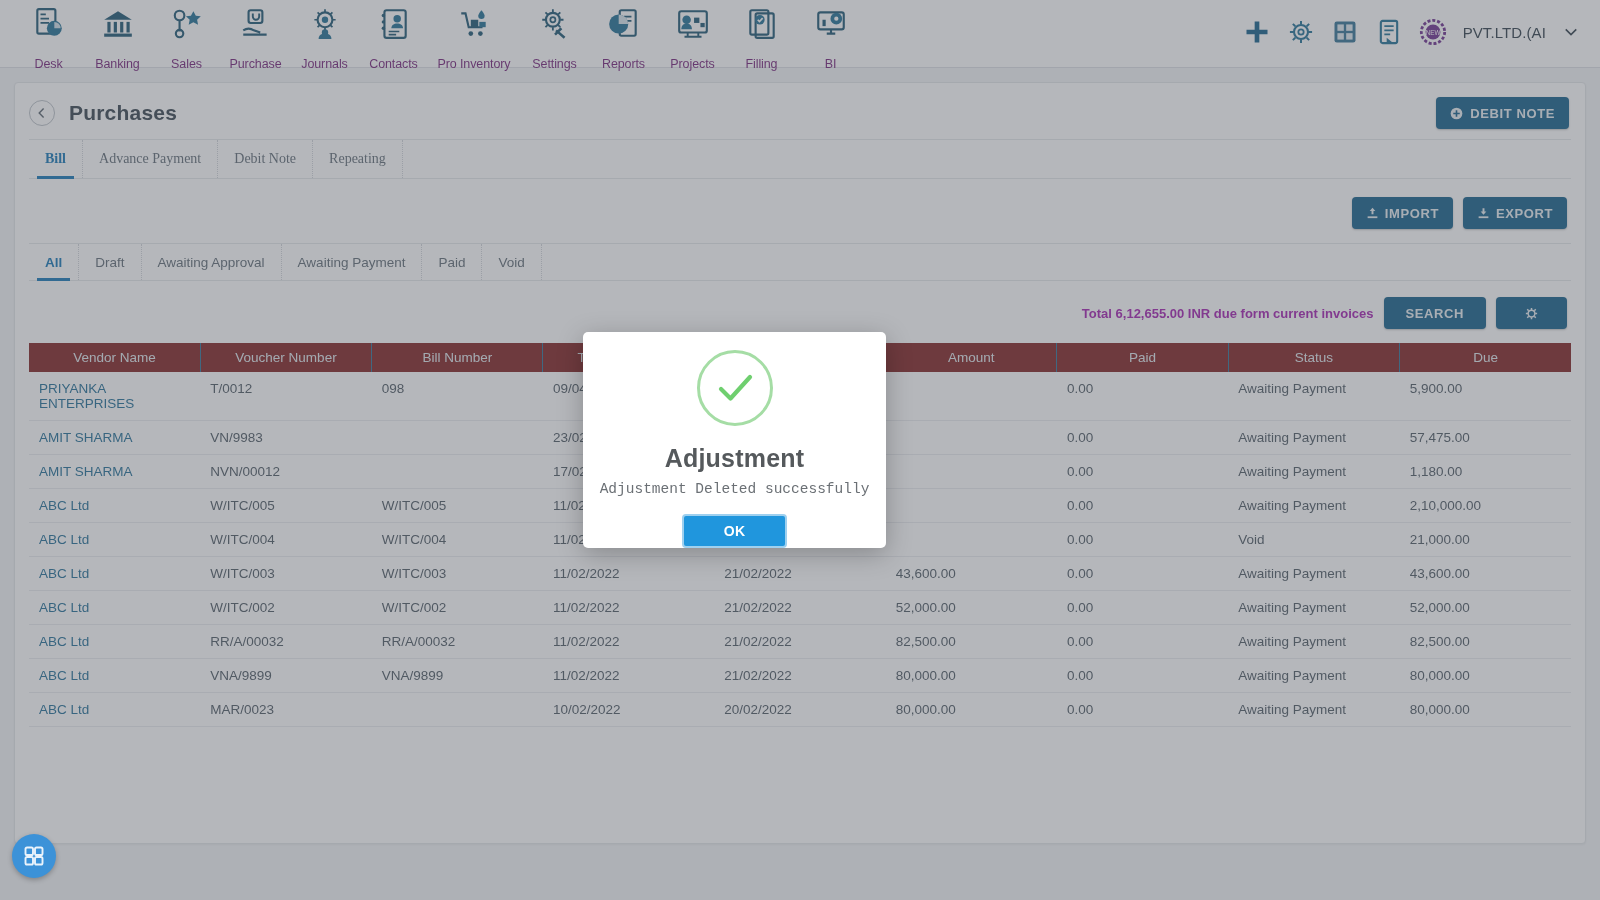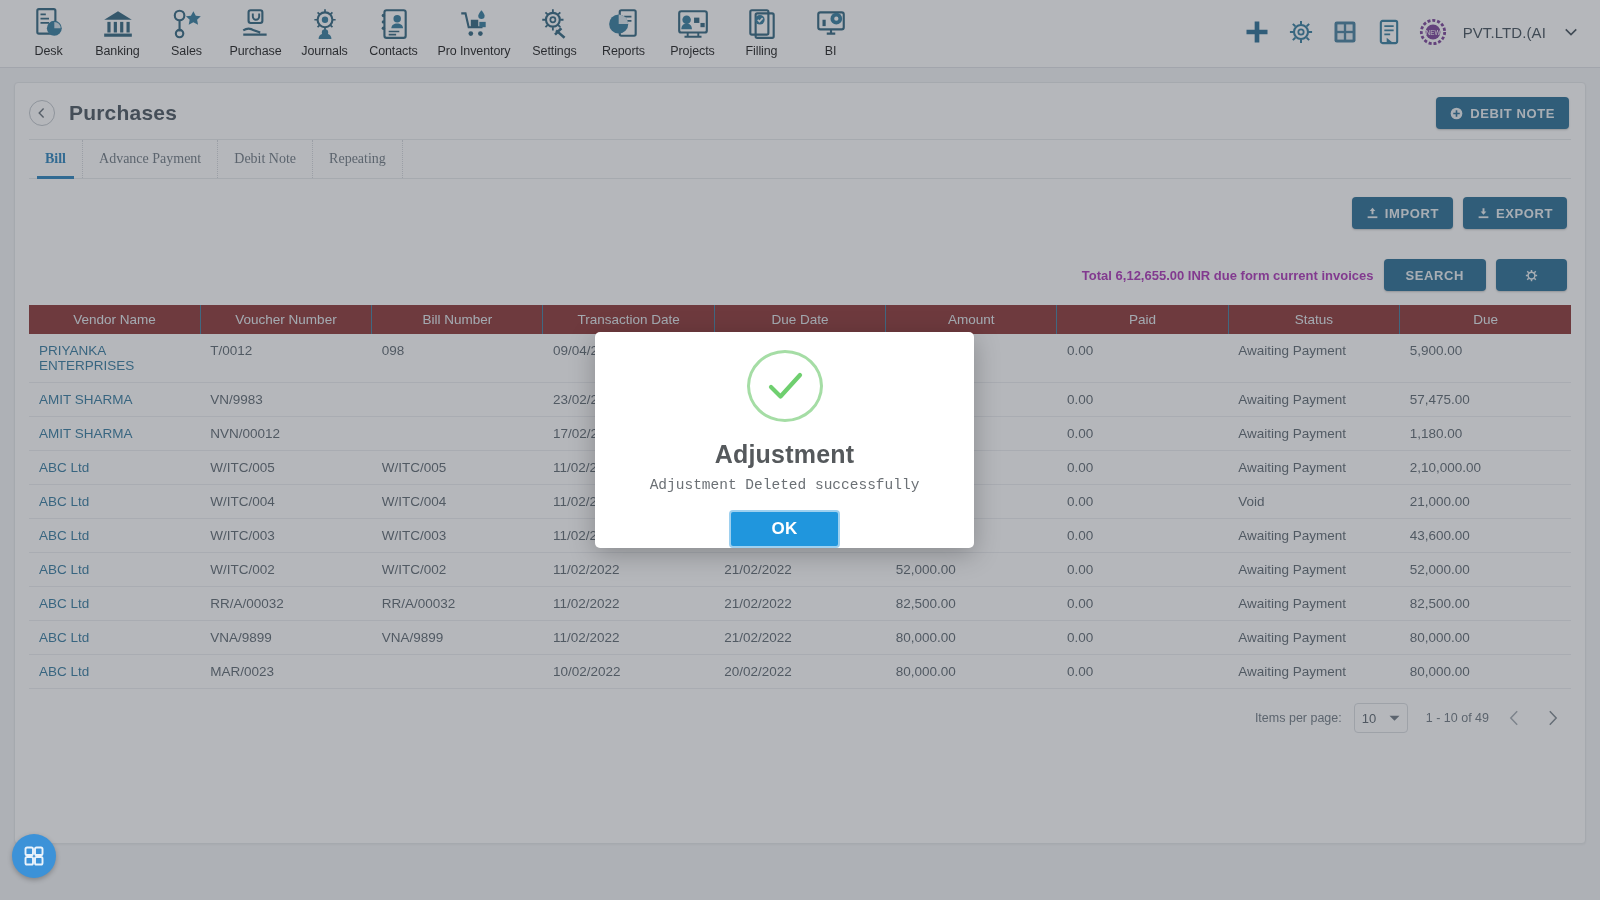--- a/index.html
+++ b/index.html
@@ -34,23 +34,23 @@
   .nav-items { display: flex; align-items: flex-start; gap: 0px; }
   .nav-item {
     width: 69px;
     display: flex; flex-direction: column; align-items: center;
     padding-top: 3px;
     cursor: pointer;
   }
   .nav-item.wide { width: 92px; }
   .nav-icon { width: 34px; height: 34px; display:block; }
   .nav-label {
-    margin-top: 3px;
+    margin-top: 16px;
     font-size: 12.5px;
-    color: #000000;
+    color: #701a75;
     white-space: nowrap;
     letter-spacing: -0.1px;
   }
   .topbar-right {
     margin-left: auto;
     display: flex; align-items: center; gap: 16px;
     padding-right: 6px; height: 56px;
   }
   .tb-icon { width: 28px; height: 28px; display:block; cursor:pointer; }
   .company-name {
@@ -203,22 +203,22 @@
     position: absolute; left: 12px; bottom: 22px;
     width: 44px; height: 44px; border-radius: 50%;
     background: #3c92d8; display:flex; align-items:center; justify-content:center;
     cursor: pointer; z-index: 600;
     box-shadow: 0 2px 5px rgba(0,0,0,0.25);
   }
 
   
   .modal {
     position: absolute;
-    left: 595px; top: 332px;
-    width: 379px; height: 216px;
+    left: 583px; top: 332px;
+    width: 303px; height: 216px;
     background: #ffffff;
     border-radius: 5px;
     z-index: 700;
     box-shadow: 0 6px 26px rgba(0,0,0,0.25);
     display: flex; flex-direction: column; align-items: center;
     padding-top: 18px;
   }
   .check-circle {
     width: 76px; height: 76px; border-radius: 50%;
     border: 3px solid #a5dda5;
@@ -230,21 +230,21 @@
     letter-spacing: 0.2px;
   }
   .modal-text {
     margin-top: 8px; font-size: 14.5px; color: #6b7075; font-family: Liberation Mono, monospace;
   }
   .modal-ok {
     margin-top: 17px;
     background: #2096dd; color: #ffffff;
     border: 2px solid #9ed0ef;
     border-radius: 4px;
-    font-size: 17px; font-weight: bold;
+    font-size: 14px; font-weight: bold;
     padding: 7px 40px; cursor: pointer;
     letter-spacing: 0.3px;
   }
 </style>
 </head>
 <body>
 
 <div id="app">
 
   <div class="topbar">
@@ -461,20 +461,40 @@
         </button>
         <button class="btn">
           <svg width="13" height="13" viewBox="0 0 16 16">
             <path d="M8 9.5L4.5 5.5h2.3V1.5h2.4v4h2.3z" fill="#e8eef2"></path>
             <rect x="2" y="11.5" width="12" height="2.2" fill="#e8eef2"></rect>
           </svg>
           <span>EXPORT</span>
         </button>
       </div>
 
+      <div class="filters-row">
+        <div class="tab active">
+          <span>All</span>
+        </div>
+        <div class="tab">
+          <span>Draft</span>
+        </div>
+        <div class="tab">
+          <span>Awaiting Approval</span>
+        </div>
+        <div class="tab">
+          <span>Awaiting Payment</span>
+        </div>
+        <div class="tab">
+          <span>Paid</span>
+        </div>
+        <div class="tab">
+          <span>Void</span>
+        </div>
+      </div>
 
       <div class="search-row">
         <span class="total-text">Total 6,12,655.00 INR due form current invoices</span>
         <button class="btn" style="padding:0 22px;">
           <span>SEARCH</span>
         </button>
         <button class="btn" style="padding:0 28px;">
           <svg width="15" height="15" viewBox="0 0 24 24">
             <circle cx="12" cy="12" r="5.4" fill="none" stroke="#e8eef2" stroke-width="2.4"></circle>
             <circle cx="12" cy="12" r="1.9" fill="#0d5b87"></circle>
@@ -606,40 +626,20 @@
                 <td class="col-ddate">20/02/2022</td>
                 <td class="col-amount">80,000.00</td>
                 <td class="col-paid">0.00</td>
                 <td class="col-status">Awaiting Payment</td>
                 <td class="col-due">80,000.00</td>
               </tr>
             </tbody>
         </table>
       </div>
 
-      <div class="paginator">
-        <span class="ipp-label">Items per page:</span>
-        <div class="ipp-select">
-          <span>10</span>
-          <svg width="11" height="7" viewBox="0 0 11 7">
-            <path d="M0.5 0.8L5.5 5.8 10.5 0.8z" fill="#5d6973"></path>
-          </svg>
-        </div>
-        <span class="range-text">1 - 10 of 49</span>
-        <div class="pg-arrow">
-          <svg width="11" height="16" viewBox="0 0 11 16">
-            <path d="M8.2 1.2L1.8 8l6.4 6.8" fill="none" stroke="#9aa2aa" stroke-width="1.5"></path>
-          </svg>
-        </div>
-        <div class="pg-arrow">
-          <svg width="11" height="16" viewBox="0 0 11 16">
-            <path d="M2.8 1.2L9.2 8l-6.4 6.8" fill="none" stroke="#6f7a83" stroke-width="1.5"></path>
-          </svg>
-        </div>
-      </div>
 
     </div>
   </div>
 
   <div class="dim-layer"></div>
 
   <div class="fab">
     <svg width="24" height="24" viewBox="0 0 24 24">
       <rect x="3.5" y="3.5" width="7.5" height="7.5" rx="1.6" fill="none" stroke="#eaf3fb" stroke-width="1.9"></rect>
       <rect x="13" y="3.5" width="7.5" height="7.5" rx="1.6" fill="none" stroke="#eaf3fb" stroke-width="1.9"></rect>

